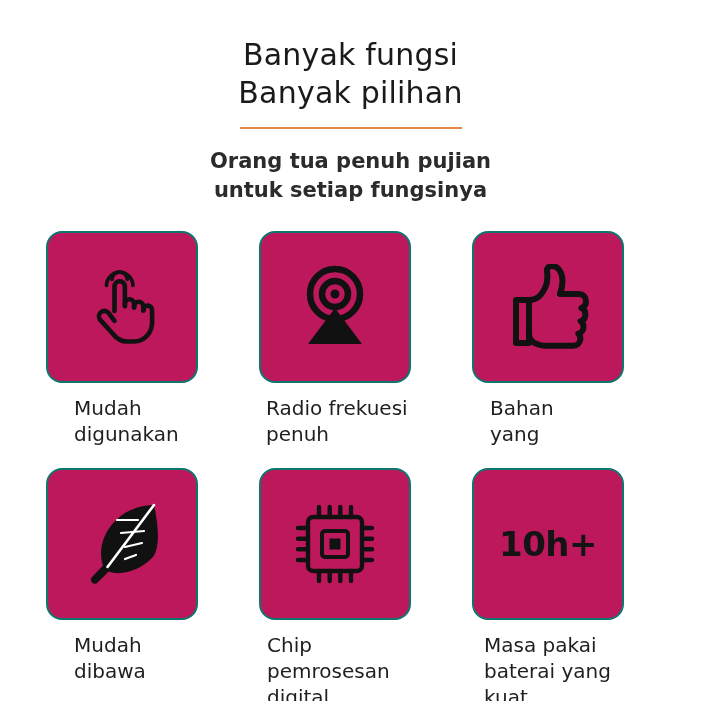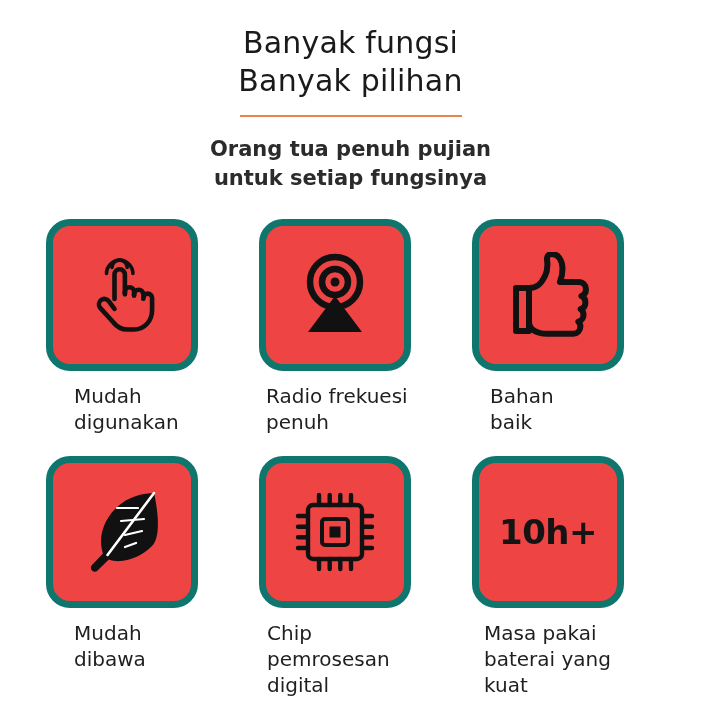--- a/index.html
+++ b/index.html
@@ -16,21 +16,21 @@
   }
   .page {
     position: relative;
     width: 701px;
     height: 701px;
     box-sizing: border-box;
   }
 
   
   .header {
-    padding-top: 24px;
+    padding-top: 36px;
     text-align: center;
   }
   .title {
     font-size: 30px;
     line-height: 1.28;
     font-weight: 400;
     letter-spacing: 0.2px;
     color: #1a1a1a;
     white-space: pre-line;
     margin: 0;
@@ -64,23 +64,23 @@
     row-gap: 20px;
   }
   .cell {
     display: flex;
     flex-direction: column;
     align-items: flex-start;
   }
   .tile {
     width: 152px;
     height: 152px;
-    border: 7px solid #0f766e;
-    border-radius: 24px;
-    background: #ef4444;
+    border: 2px solid #0f766e;
+    border-radius: 16px;
+    background: #be185d;
     display: flex;
     align-items: center;
     justify-content: center;
     box-sizing: border-box;
   }
   .caption {
     margin-top: 12px;
     font-size: 20px;
     line-height: 1.32;
     color: #1f1f1f;
@@ -154,21 +154,21 @@
     <div class="cell">
       <div class="tile">
         <span>
           <svg width="92" height="86" viewBox="0 0 92 86" fill="none" stroke="#111" stroke-width="6" stroke-linejoin="round" stroke-linecap="round">
             <path d="M27 36 L27 79 H14 V36 Z"></path>
             <path d="M27 36c8 0 12-4 16-12 3.5-7 2.5-12 2-16.5-.4-3.5 2-5.5 5-5.5 6 0 10.5 6 10.5 15 0 5-1.2 9.5-2.6 13h18.6c4.4 0 7.5 3.3 7.5 7.3 0 3.3-2 5.8-4.6 6.8 2.4 1 4 3.4 4 6.3 0 3.2-2 5.8-4.8 6.7 1.8 1.2 2.9 3.3 2.9 5.8 0 3.3-2.2 6-5.2 6.7 1.3 1.2 2.1 2.9 2.1 4.9 0 3.9-3.1 7.2-7.2 7.2H45c-10 0-18-4-18-12"></path>
           </svg>
         </span>
       </div>
       <div class="caption cap-indent-3">Bahan
-baik</div>
+yang</div>
     </div>
 
     <div class="cell">
       <div class="tile">
         <span>
           <svg width="92" height="92" viewBox="0 0 92 92" fill="none">
             <path d="M78 7c-9 0-26 3-38 15C28.5 33.5 25 46 25 55c0 5 .8 9 2 12.5L16 79c-1.6 1.6-1.6 4 0 5.6 1.6 1.6 4 1.6 5.6 0l11.2-11.2C36.4 74.6 40.6 75.5 45 75c9-1 21-5 31-15C88 48 78 7 78 7Z" fill="#111"></path>
             <path d="M78 7 31.5 69" stroke="#fff" stroke-width="2.6" stroke-linecap="round"></path>
             <path d="M62 22 41 22M68 33 45 35M66 45 49 49M60 57 49 61" stroke="#fff" stroke-width="2.2" stroke-linecap="round"></path>
           </svg>

